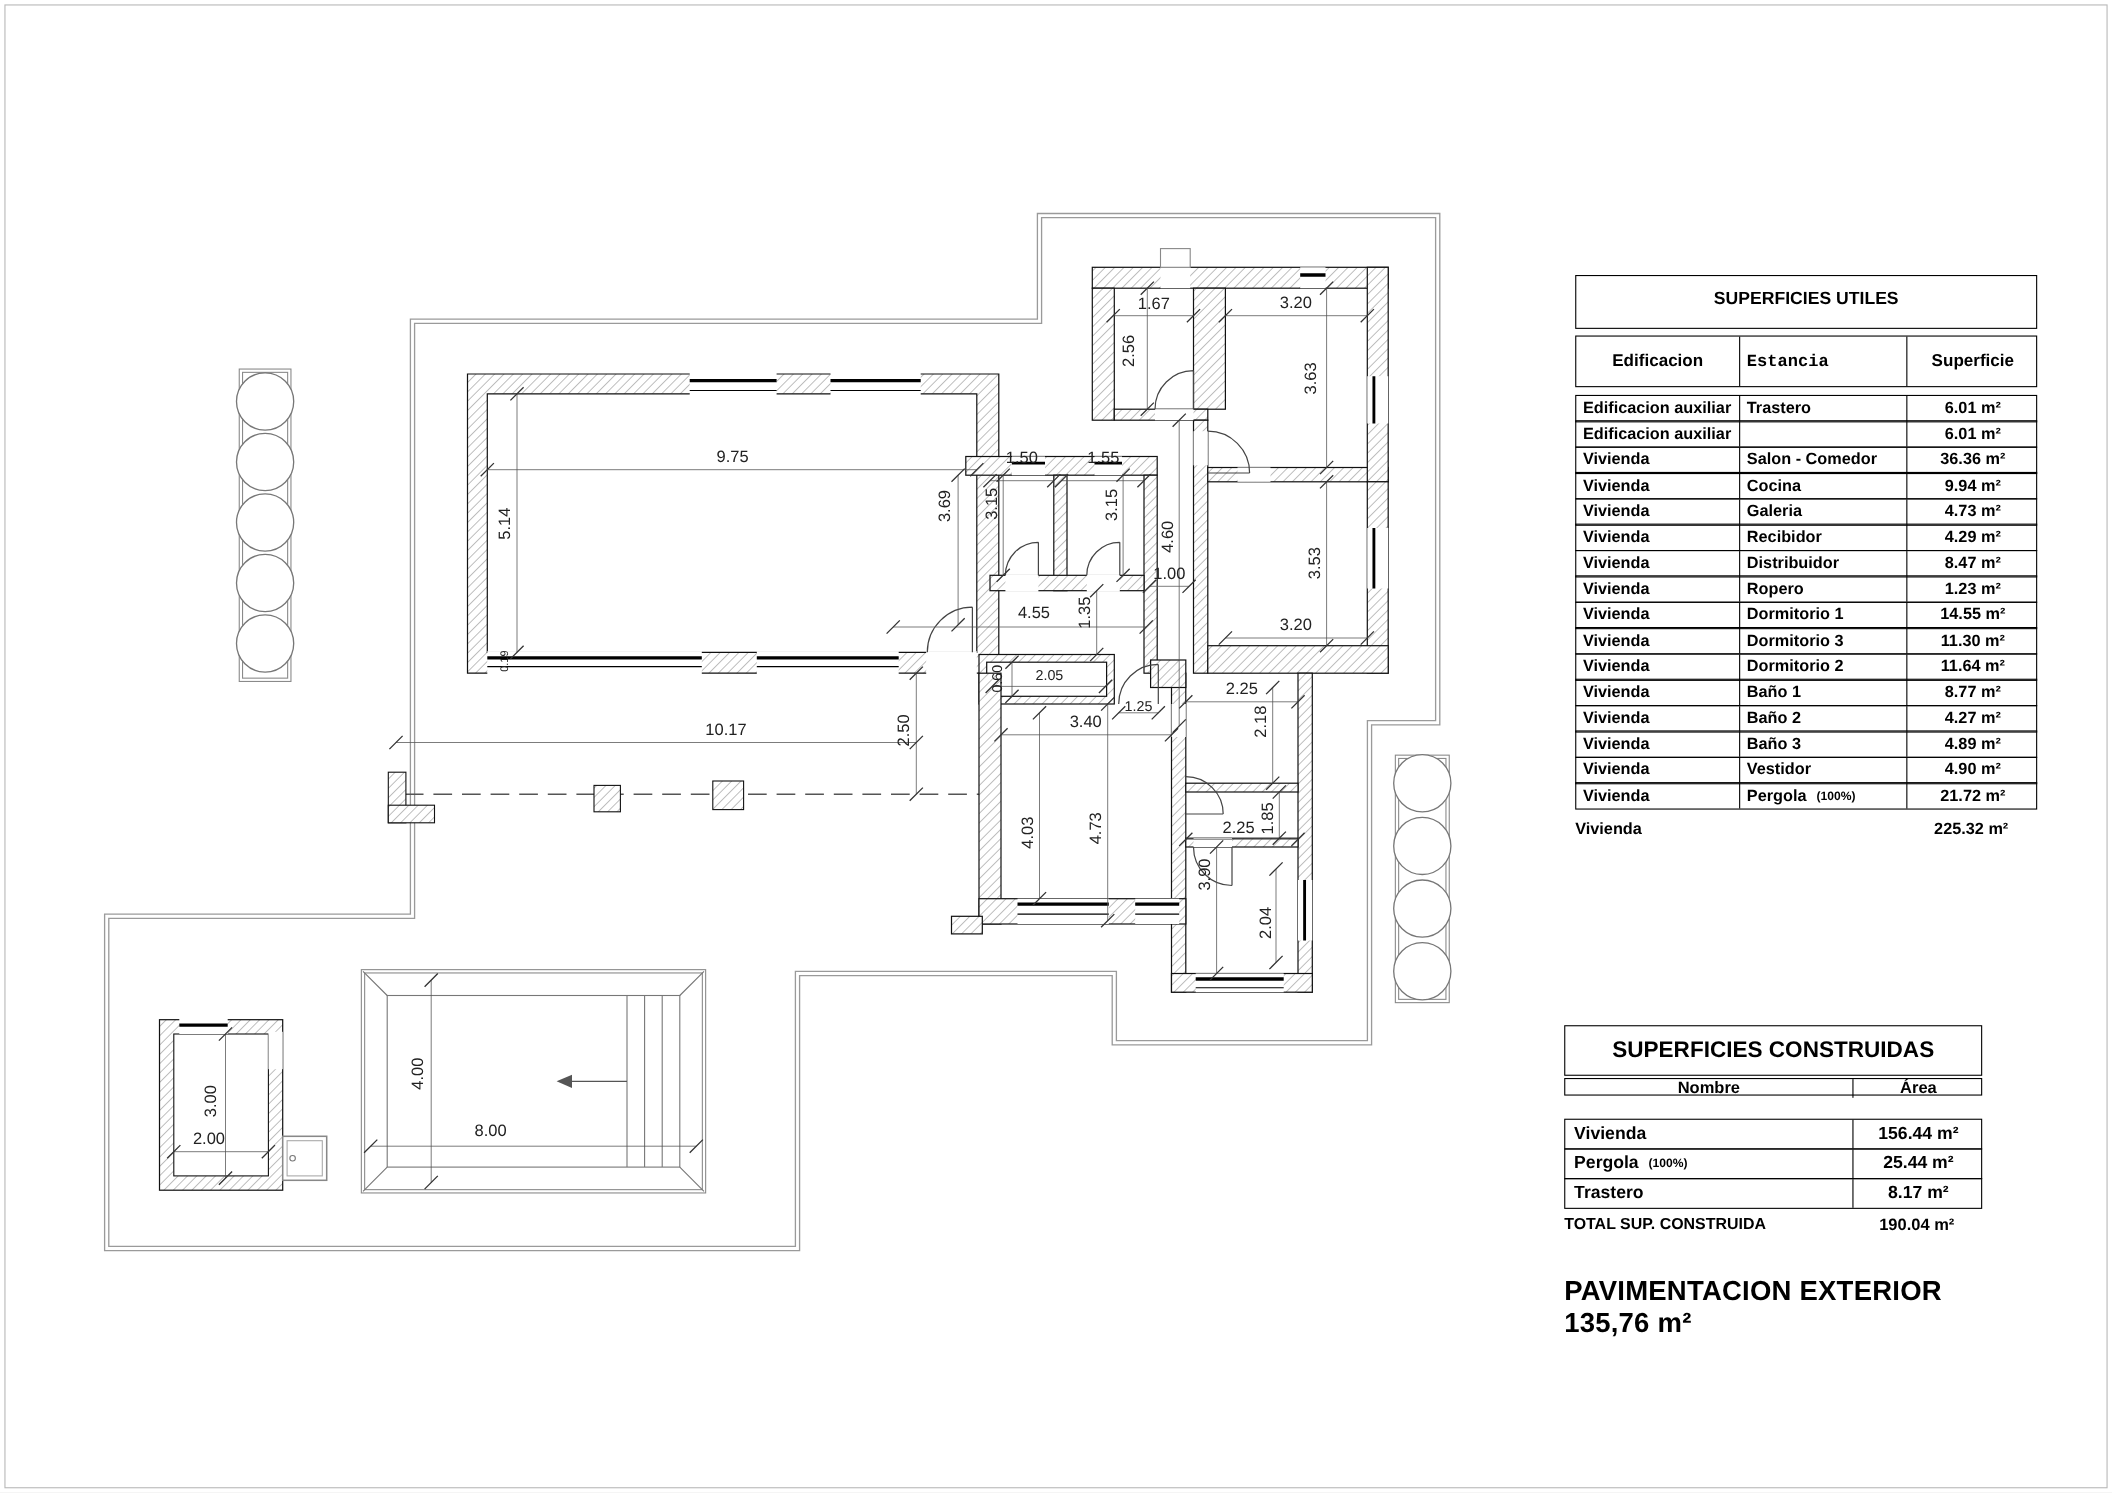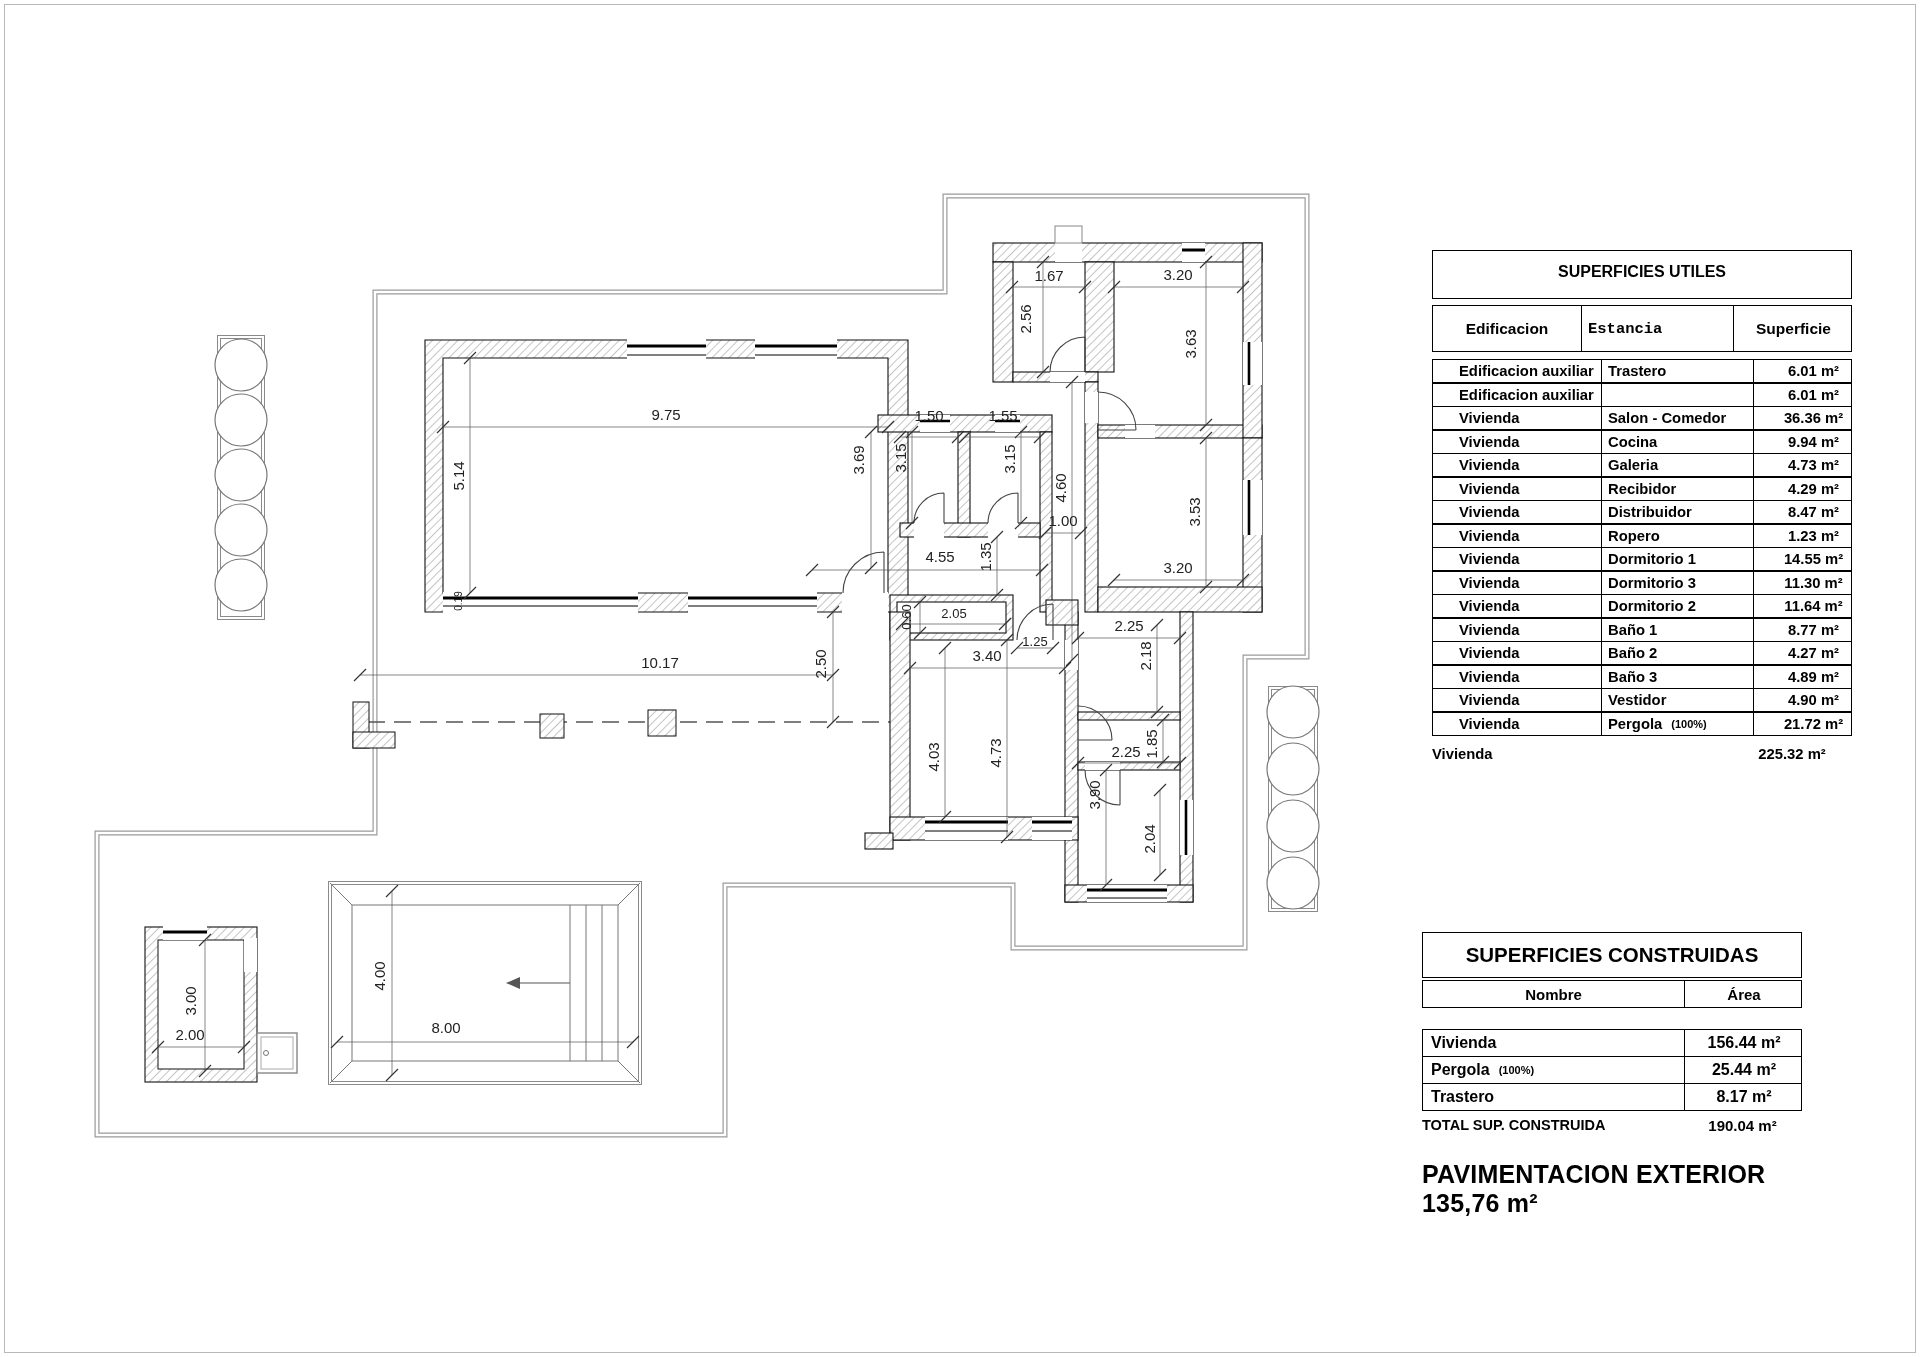--- a/index.html
+++ b/index.html
@@ -15,34 +15,34 @@
   #t1{left:1432px;top:250px;width:420px;}
   #t1 .t-title{height:49px;font-size:16px;line-height:42px;}
   #t1 .t-head{margin-top:6px;height:47px;display:grid;grid-template-columns:148px 152px 120px;
               border:1.4px solid #000;font-weight:bold;font-size:15.5px;}
   #t1 .t-head div{display:flex;align-items:center;border-left:1.4px solid #000;}
   #t1 .t-head div:first-child{border-left:none;justify-content:center;}
   #t1 .t-head .h-estancia{padding-left:6px;font-family:Liberation Mono, monospace;}
   #t1 .t-head .h-sup{justify-content:center;}
   #t1 .rows{margin-top:8px;}
   .trow{display:grid;grid-template-columns:148px 152px 120px;height:24.7px;
-        border:1.2px solid #000;margin-top:-1.2px;font-weight:bold;font-size:14.8px;padding-left:20px;}
+        border:1.2px solid #000;margin-top:-1.2px;font-weight:bold;font-size:14.8px;}
   .trow div{display:flex;align-items:center;border-left:1.2px solid #000;overflow:hidden;white-space:nowrap;}
   .trow div:first-child{border-left:none;padding-left:6px;}
   .trow .cell-est{padding-left:6px;}
   .trow .cell-sup{justify-content:center;border-left:1.2px solid #000;}
   .nota{font-size:11px;margin-left:9px;font-weight:bold;}
   .sumrow{display:grid;grid-template-columns:300px 120px;height:25px;font-weight:bold;font-size:14.8px;}
   .sumrow div{display:flex;align-items:center;}
   .sumrow .s-val{justify-content:center;}
   #t1 .sums{margin-top:5px;}
 
   #t2{left:1422px;top:932px;width:380px;}
   #t2 .t-title{height:46px;font-size:20.5px;line-height:44px;}
-  #t2 .t-head{margin-top:2px;height:28px;display:grid;grid-template-columns:261px 119px;
+  #t2 .t-head{margin-top:2px;height:16px;display:grid;grid-template-columns:261px 119px;
               border:1.4px solid #000;font-weight:bold;font-size:15px;}
   #t2 .t-head div{display:flex;align-items:center;justify-content:center;border-left:1.4px solid #000;}
   #t2 .t-head div:first-child{border-left:none;}
   #t2 .rows{margin-top:22px;}
   .t2row{display:grid;grid-template-columns:261px 119px;height:28.4px;
          border:1.3px solid #000;margin-top:-1.3px;font-weight:bold;font-size:16px;}
   .t2row div{display:flex;align-items:center;}
   .t2row .c-nom{padding-left:8px;}
   .t2row .c-area{justify-content:center;border-left:1.3px solid #000;}
   .t2total{display:grid;grid-template-columns:261px 119px;height:24px;margin-top:2px;

